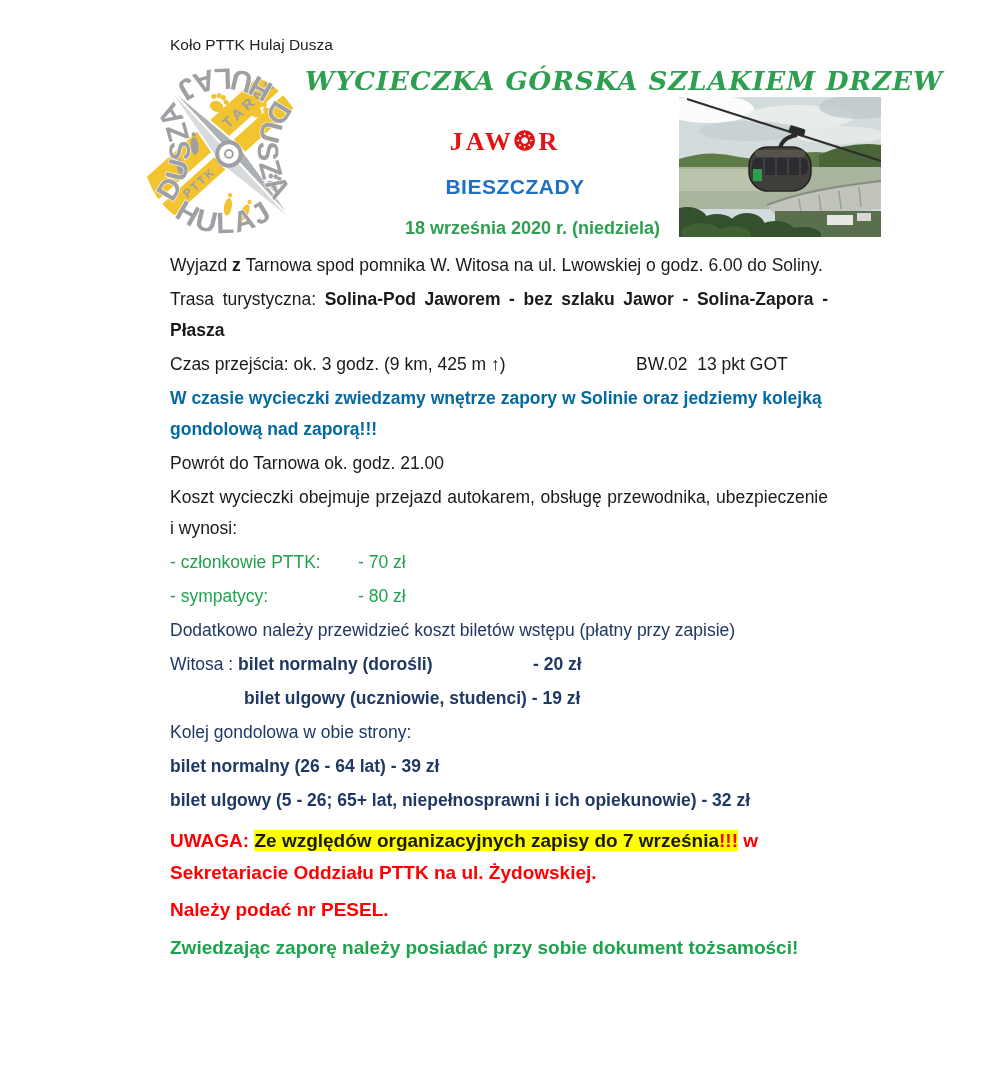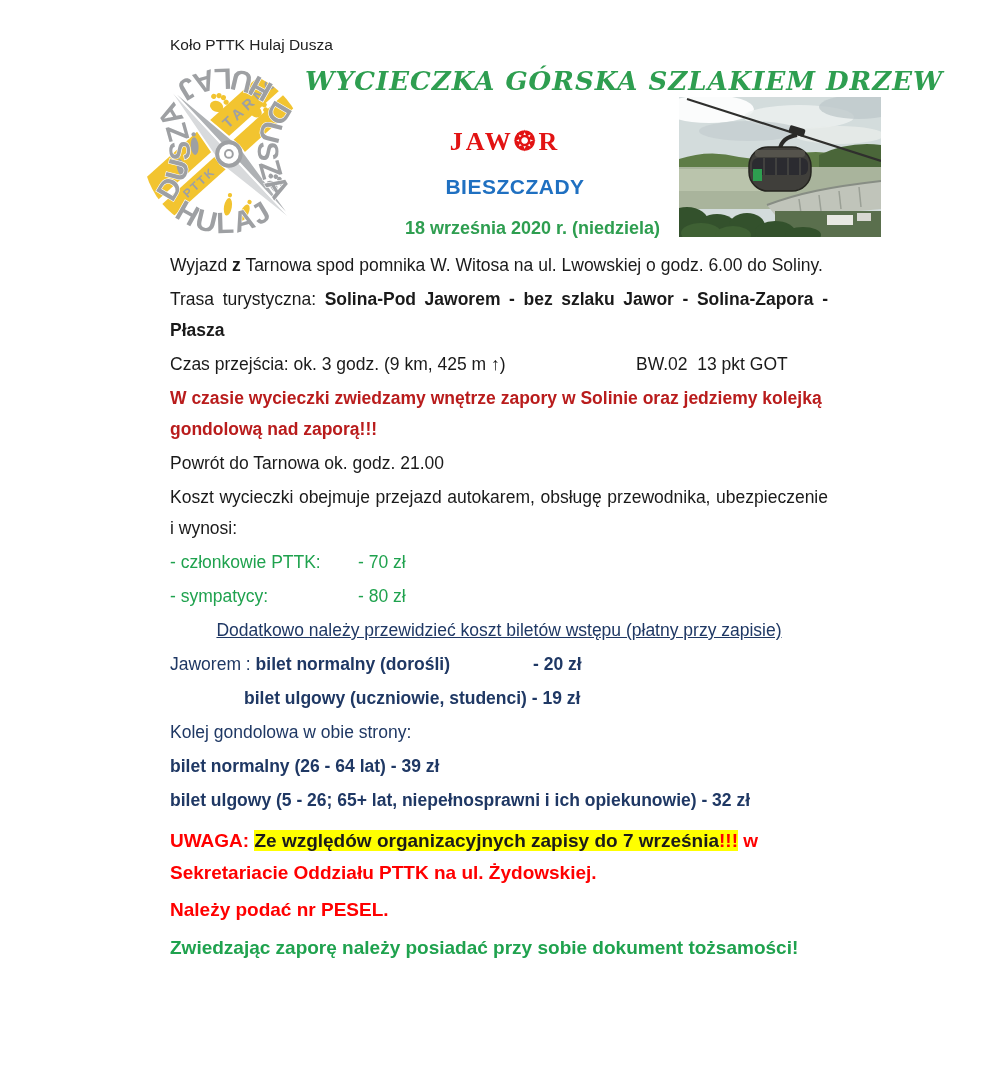--- a/index.html
+++ b/index.html
@@ -18,25 +18,25 @@
         font-family:Liberation Serif, serif;font-size:26px;font-weight:bold;color:#E21313;letter-spacing:3px;}
   .region{position:absolute;left:320px;top:175px;width:390px;text-align:center;
           font-size:21px;font-weight:bold;color:#1F70C1;letter-spacing:.5px;}
   .date{position:absolute;left:320px;top:218px;width:425px;text-align:center;
         font-size:18px;font-weight:bold;color:#2E9E50;}
 
   .content{position:absolute;left:170px;top:250px;width:658px;font-size:17.5px;line-height:31px;}
   .content p{margin:0 0 3px 0;}
   .just{text-align:justify;}
   b{font-weight:bold;}
-  .redpara{color:#b91c1c;font-weight:bold;}
+  .redpara{color:#0369a1;font-weight:bold;}
   .greenline{color:#1FA24E;font-weight:normal;}
   .greenline .lbl{display:inline-block;width:188px;}
   .navy{color:#1F3864;}
-  .underl{text-decoration:underline;text-align:center;}
+  .underl{}
   .dur-left{display:inline-block;width:438px;}
   .pre{white-space:pre;margin-left:28px;}
   .dam-lead{display:inline-block;width:363px;}
   .indent{padding-left:74px;}
   .alert{color:#FF0000;font-weight:bold;font-size:19px;line-height:32px;margin-top:9px !important;}
   .alert .hl{background:#FFFF00;color:#1a1a1a;}
   .alert .hlmarks{background:#FFFF00;color:#FF0000;}
   .pesel{color:#FF0000;font-weight:bold;font-size:19px;line-height:32px;margin-top:5px !important;}
   .greenbig{color:#1FA24E;font-weight:bold;font-size:19px;line-height:33px;margin-top:5px !important;}
 </style>
@@ -198,21 +198,21 @@
     <p>Powrót do Tarnowa ok. godz. 21.00</p>
 
     <p class="just">Koszt wycieczki obejmuje przejazd autokarem, obsługę przewodnika, ubezpieczenie i wynosi:</p>
 
     <p class="greenline"><span class="lbl">- członkowie PTTK:</span><span>- 70 zł</span></p>
 
     <p class="greenline"><span class="lbl">- sympatycy:</span><span>- 80 zł</span></p>
 
     <p class="navy underl">Dodatkowo należy przewidzieć koszt biletów wstępu (płatny przy zapisie)</p>
 
-    <p class="navy"><span class="dam-lead"><span>Jaworem : </span><b>bilet normalny (dorośli)</b></span><b>- 20 zł</b></p>
+    <p class="navy"><span class="dam-lead"><span>Witosa : </span><b>bilet normalny (dorośli)</b></span><b>- 20 zł</b></p>
 
     <p class="navy indent"><b>bilet ulgowy (uczniowie, studenci) - 19 zł</b></p>
 
     <p class="navy">Kolej gondolowa w obie strony:</p>
 
     <p class="navy"><b>bilet normalny (26 - 64 lat) - 39 zł</b></p>
 
     <p class="navy"><b>bilet ulgowy (5 - 26; 65+ lat, niepełnosprawni i ich opiekunowie) - 32 zł</b></p>
 
     <p class="alert"><span>UWAGA: </span><span class="hl">Ze względów organizacyjnych zapisy do 7 września</span><span class="hlmarks">!!!</span><span> w Sekretariacie Oddziału PTTK na ul. Żydowskiej.</span></p>

